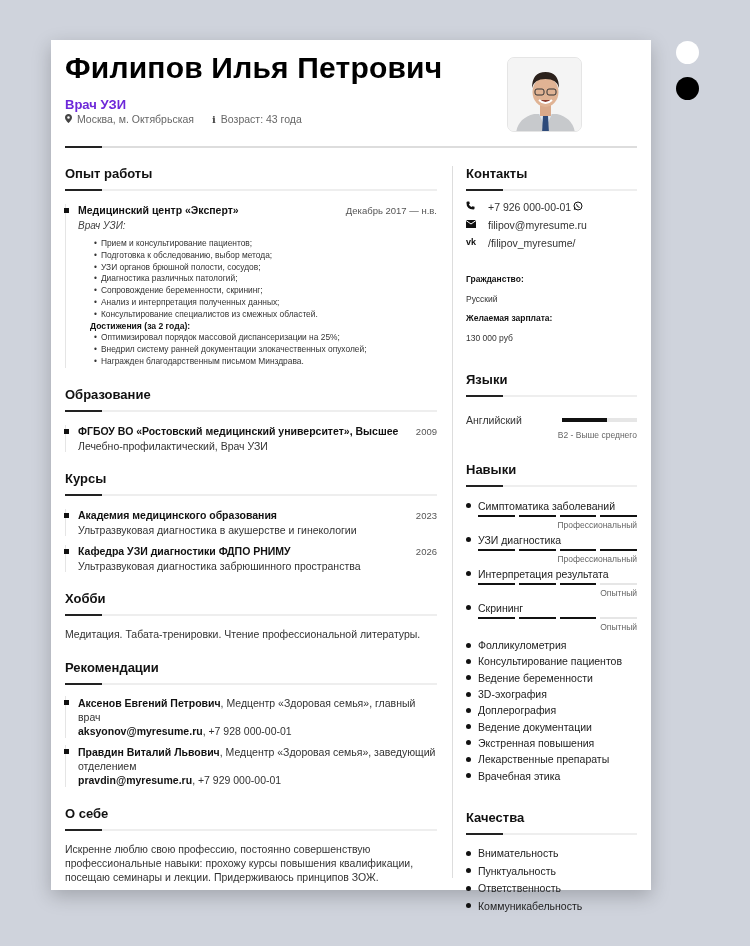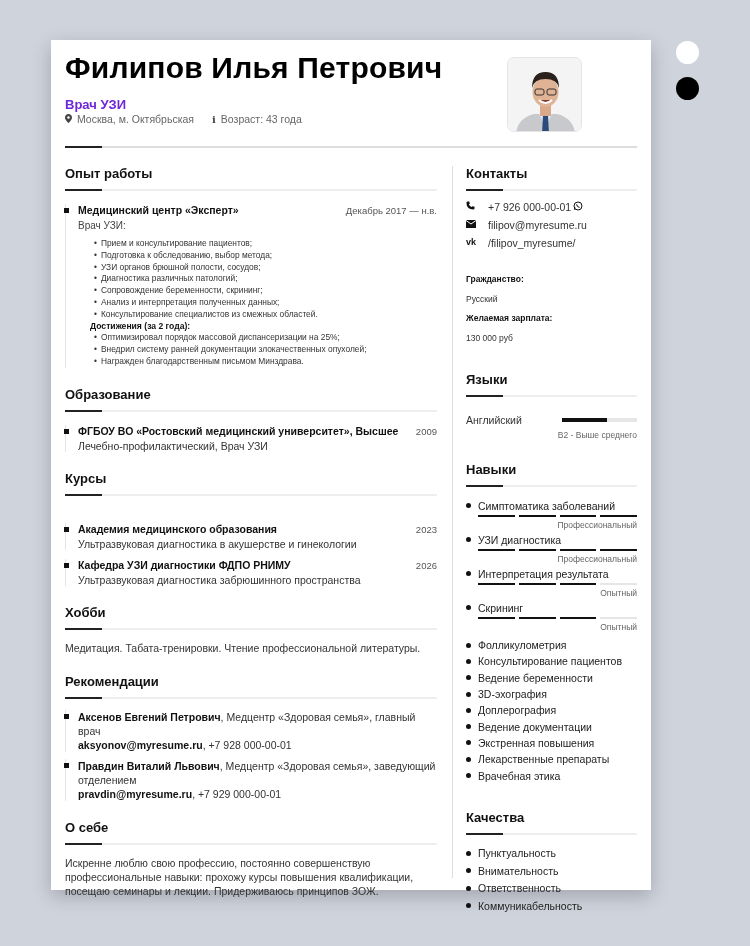--- a/index.html
+++ b/index.html
@@ -34,21 +34,21 @@
   .sec-title { font-size:13px; font-weight:700; color:#111; height:17px; }
   .sec-line { position:relative; height:2px; background:#eee; margin-top:6px; }
   .sec-line::before { content:""; position:absolute; left:0; top:0; width:37px; height:2px; background:#222; }
 
   .entry { position:relative; padding-left:12px; border-left:1px solid #e5e5e5; margin-left:0; }
   .entry::before { content:""; position:absolute; left:-2px; top:4px; width:5px; height:5px; background:#111; }
   .e-head { display:flex; justify-content:space-between; align-items:baseline; }
   .e-title { font-size:10.5px; font-weight:700; color:#111; }
   .e-date { font-size:9.5px; color:#555; }
   .e-sub { font-size:10.5px; color:#333; margin-top:3px; }
-  .e-role { font-size:10px; color:#444; margin-top:4px; }
+  .e-role { font-size:10px; font-style:italic; color:#444; margin-top:4px; }
   ul.duties { list-style:none; margin-top:7px; padding-left:16px; }
   ul.duties li { font-size:8.4px; color:#333; line-height:11.8px; }
   ul.duties li::before { content:"•"; margin-right:4px; }
   .ach-title { font-size:8.6px; font-weight:700; color:#111; padding-left:12px; line-height:11.8px; }
 
   .txt { font-size:10.5px; color:#333; line-height:14px; }
   .ref { font-size:10.5px; color:#333; line-height:14px; }
   .ref b { color:#111; }
 
   
@@ -152,21 +152,21 @@
           <span class="e-title">ФГБОУ ВО «Ростовский медицинский университет», Высшее</span>
           <span class="e-date">2009</span>
         </div>
         <div class="e-sub">Лечебно-профилактический, Врач УЗИ</div>
       </div>
     </section>
 
     <section style="margin-top:19px;">
       <div class="sec-title">Курсы</div>
       <div class="sec-line"></div>
-      <div class="entry" style="margin-top:27px;">
+      <div class="entry" style="margin-top:13px;">
         <div class="e-head">
           <span class="e-title">Академия медицинского образования</span>
           <span class="e-date">2023</span>
         </div>
         <div class="e-sub">Ультразвуковая диагностика в акушерстве и гинекологии</div>
       </div>
       <div class="entry" style="margin-top:9px;">
         <div class="e-head">
           <span class="e-title">Кафедра УЗИ диагностики ФДПО РНИМУ</span>
           <span class="e-date">2026</span>
@@ -354,25 +354,25 @@
           </div>
       </div>
     </section>
 
     <section style="margin-top:26px;" class="quality">
       <div class="sec-title">Качества</div>
       <div class="sec-line"></div>
       <div style="margin-top:10px;">
         <div class="skill-name">
             <span class="bullet"></span>
+            <span>Внимательность</span>
+          </div>
+        <div class="skill-name">
+            <span class="bullet"></span>
             <span>Пунктуальность</span>
-          </div>
-        <div class="skill-name">
-            <span class="bullet"></span>
-            <span>Внимательность</span>
           </div>
         <div class="skill-name">
             <span class="bullet"></span>
             <span>Ответственность</span>
           </div>
         <div class="skill-name">
             <span class="bullet"></span>
             <span>Коммуникабельность</span>
           </div>
       </div>

